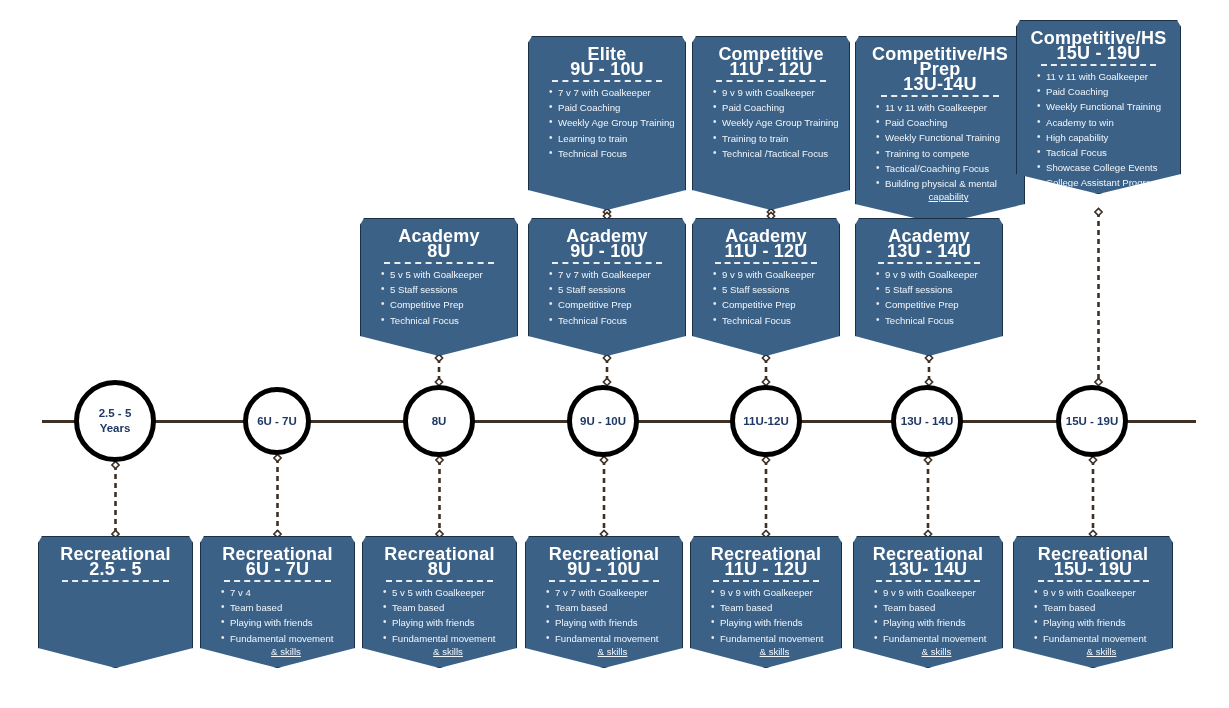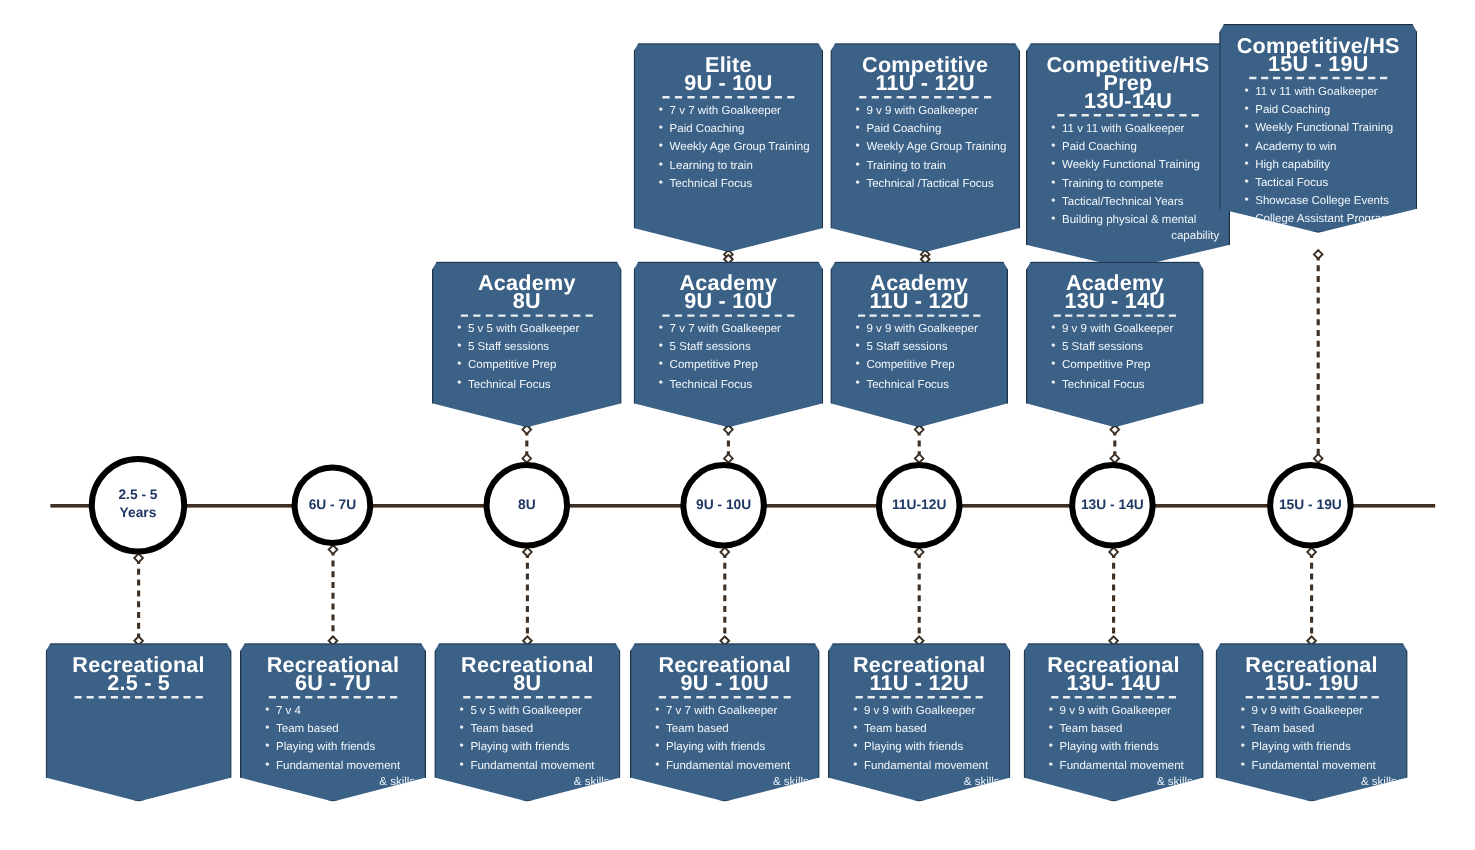--- a/index.html
+++ b/index.html
@@ -62,22 +62,23 @@
   }
   .card-list li::before {
     content: "\2022";
     position: absolute;
     left: 0; top: -1px;
     font-size: 10px;
     color: #e6ecf2;
   }
   .card-list li .wrap2 {
     display: block;
-    text-align: right;
+    text-align: center;
     margin-left: -4px;
+    text-decoration: underline;
   }
 
   
   .timeline-line {
     position: absolute;
     height: 3px;
     background: #3E3024;
     top: 420px;
   }
   .node {
@@ -185,21 +186,21 @@
       </div>
       <div class="card" style="left: 855px; top: 36px; width: 170px; height: 188px;">
         <div class="card-title">Competitive/HS Prep
 13U-14U</div>
         <div class="card-rule"></div>
         <ul class="card-list">
           <li>11 v 11 with Goalkeeper</li>
           <li>Paid Coaching</li>
           <li>Weekly Functional Training</li>
           <li>Training to compete</li>
-          <li>Tactical/Technical Years</li>
+          <li>Tactical/Coaching Focus</li>
           <li><span>Building physical &amp; mental</span><span class="wrap2">capability</span></li>
         </ul>
       </div>
       <div class="card" style="left: 1016px; top: 20px; width: 165px; height: 174px;">
         <div class="card-title">Competitive/HS
 15U - 19U</div>
         <div class="card-rule"></div>
         <ul class="card-list">
           <li>11 v 11 with Goalkeeper</li>
           <li>Paid Coaching</li>

